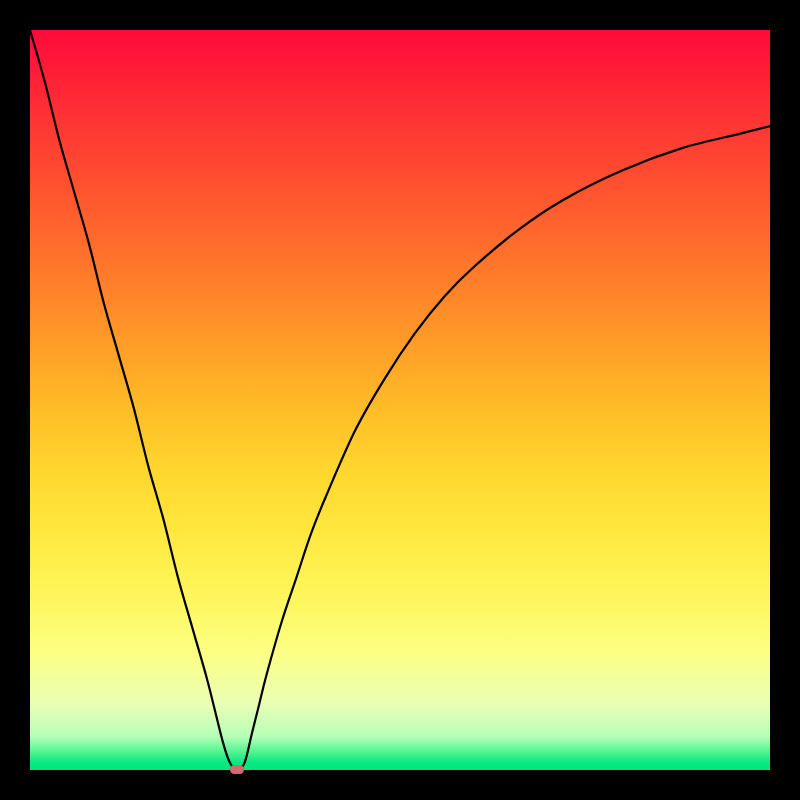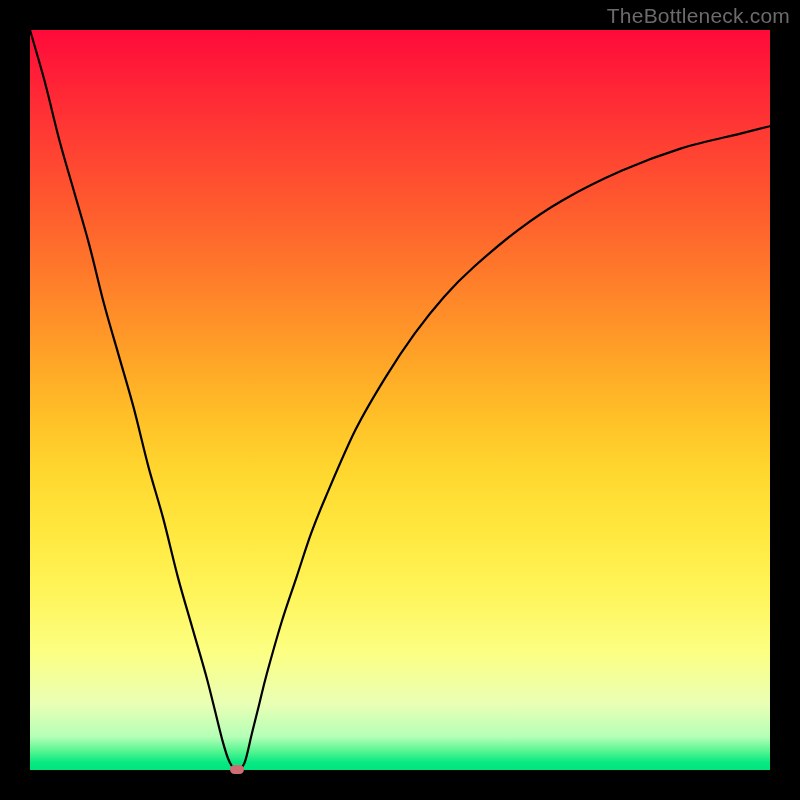--- a/index.html
+++ b/index.html
@@ -64,20 +64,19 @@
     width: 14px;
     height: 9px;
     border-radius: 5px;
     background: #cf6d72;
   }
 </style>
 </head>
 <body>
 
 <div class="frame">
-  <div class="watermark">TheBottleneck.com</div>
   <div class="plot">
     <svg class="curve" viewBox="0 0 740 740" preserveAspectRatio="none">
       <path id="curve-path" fill="none" stroke="#000000" stroke-width="2.2" stroke-linecap="round" stroke-linejoin="round" d="M 0 0 C 2.466666666666667 8.633333333333326, 9.866666666666667 33.299999999999955, 14.8 51.799999999999955 C 19.733333333333334 70.29999999999995, 24.666666666666668 92.5, 29.6 111 C 34.53333333333333 129.5, 39.46666666666667 145.53333333333327, 44.4 162.79999999999995 C 49.33333333333333 180.06666666666663, 54.266666666666666 196.10000000000002, 59.2 214.60000000000002 C 64.13333333333334 233.10000000000002, 69.06666666666666 255.3, 74 273.8 C 78.93333333333334 292.3, 83.86666666666666 308.3333333333333, 88.8 325.59999999999997 C 93.73333333333333 342.8666666666666, 98.66666666666667 358.90000000000003, 103.60000000000001 377.40000000000003 C 108.53333333333335 395.90000000000003, 113.46666666666667 418.1, 118.4 436.6 C 123.33333333333334 455.1, 128.26666666666665 469.9, 133.2 488.4 C 138.13333333333333 506.9, 143.06666666666666 529.1, 148 547.6 C 152.93333333333334 566.1, 157.86666666666667 582.1333333333333, 162.8 599.4 C 167.73333333333335 616.6666666666666, 172.66666666666666 632.7, 177.6 651.2 C 182.53333333333333 669.7, 188.7 696.8333333333333, 192.4 710.4 C 196.10000000000002 723.9666666666667, 197.33333333333334 727.6666666666667, 199.8 732.6 C 202.26666666666668 737.5333333333333, 204.73333333333335 740, 207.20000000000002 740 C 209.66666666666669 740, 212.13333333333333 738.7666666666667, 214.6 732.6 C 217.06666666666666 726.4333333333334, 219.53333333333333 712.8666666666667, 222 703 C 224.46666666666667 693.1333333333333, 226.93333333333334 683.2666666666667, 229.4 673.4 C 231.86666666666667 663.5333333333333, 233.10000000000002 657.3666666666666, 236.8 643.8 C 240.5 630.2333333333333, 246.66666666666669 608.0333333333333, 251.60000000000002 592 C 256.53333333333336 575.9666666666667, 261.46666666666664 562.4, 266.4 547.6 C 271.3333333333333 532.8000000000001, 276.26666666666665 516.7666666666667, 281.2 503.2 C 286.1333333333333 489.6333333333333, 288.6 483.46666666666664, 296 466.2 C 303.4 448.93333333333334, 315.73333333333335 419.3333333333333, 325.6 399.59999999999997 C 335.4666666666667 379.8666666666666, 345.3333333333333 363.83333333333326, 355.2 347.79999999999995 C 365.06666666666666 331.76666666666665, 374.93333333333334 316.9666666666667, 384.8 303.40000000000003 C 394.6666666666667 289.83333333333337, 404.53333333333336 277.5, 414.40000000000003 266.4 C 424.2666666666667 255.29999999999995, 431.6666666666667 247.89999999999995, 444 236.79999999999995 C 456.3333333333333 225.69999999999996, 473.6 210.90000000000006, 488.40000000000003 199.80000000000007 C 503.20000000000005 188.70000000000007, 515.5333333333333 180.06666666666663, 532.8 170.19999999999993 C 550.0666666666666 160.33333333333323, 572.2666666666667 149.23333333333323, 592 140.5999999999999 C 611.7333333333333 131.96666666666658, 631.4666666666667 124.56666666666662, 651.2 118.39999999999998 C 670.9333333333334 112.23333333333333, 695.6 107.30000000000001, 710.4 103.60000000000002 C 725.1999999999999 99.90000000000003, 735.0666666666666 97.43333333333338, 740 96.20000000000005"></path>
     </svg>
     <div id="min-marker" class="minmarker" style="left: 200.2px; top: 735px; background: rgb(207, 109, 114);"></div>
   </div>
 </div>
 
 </body></html>

